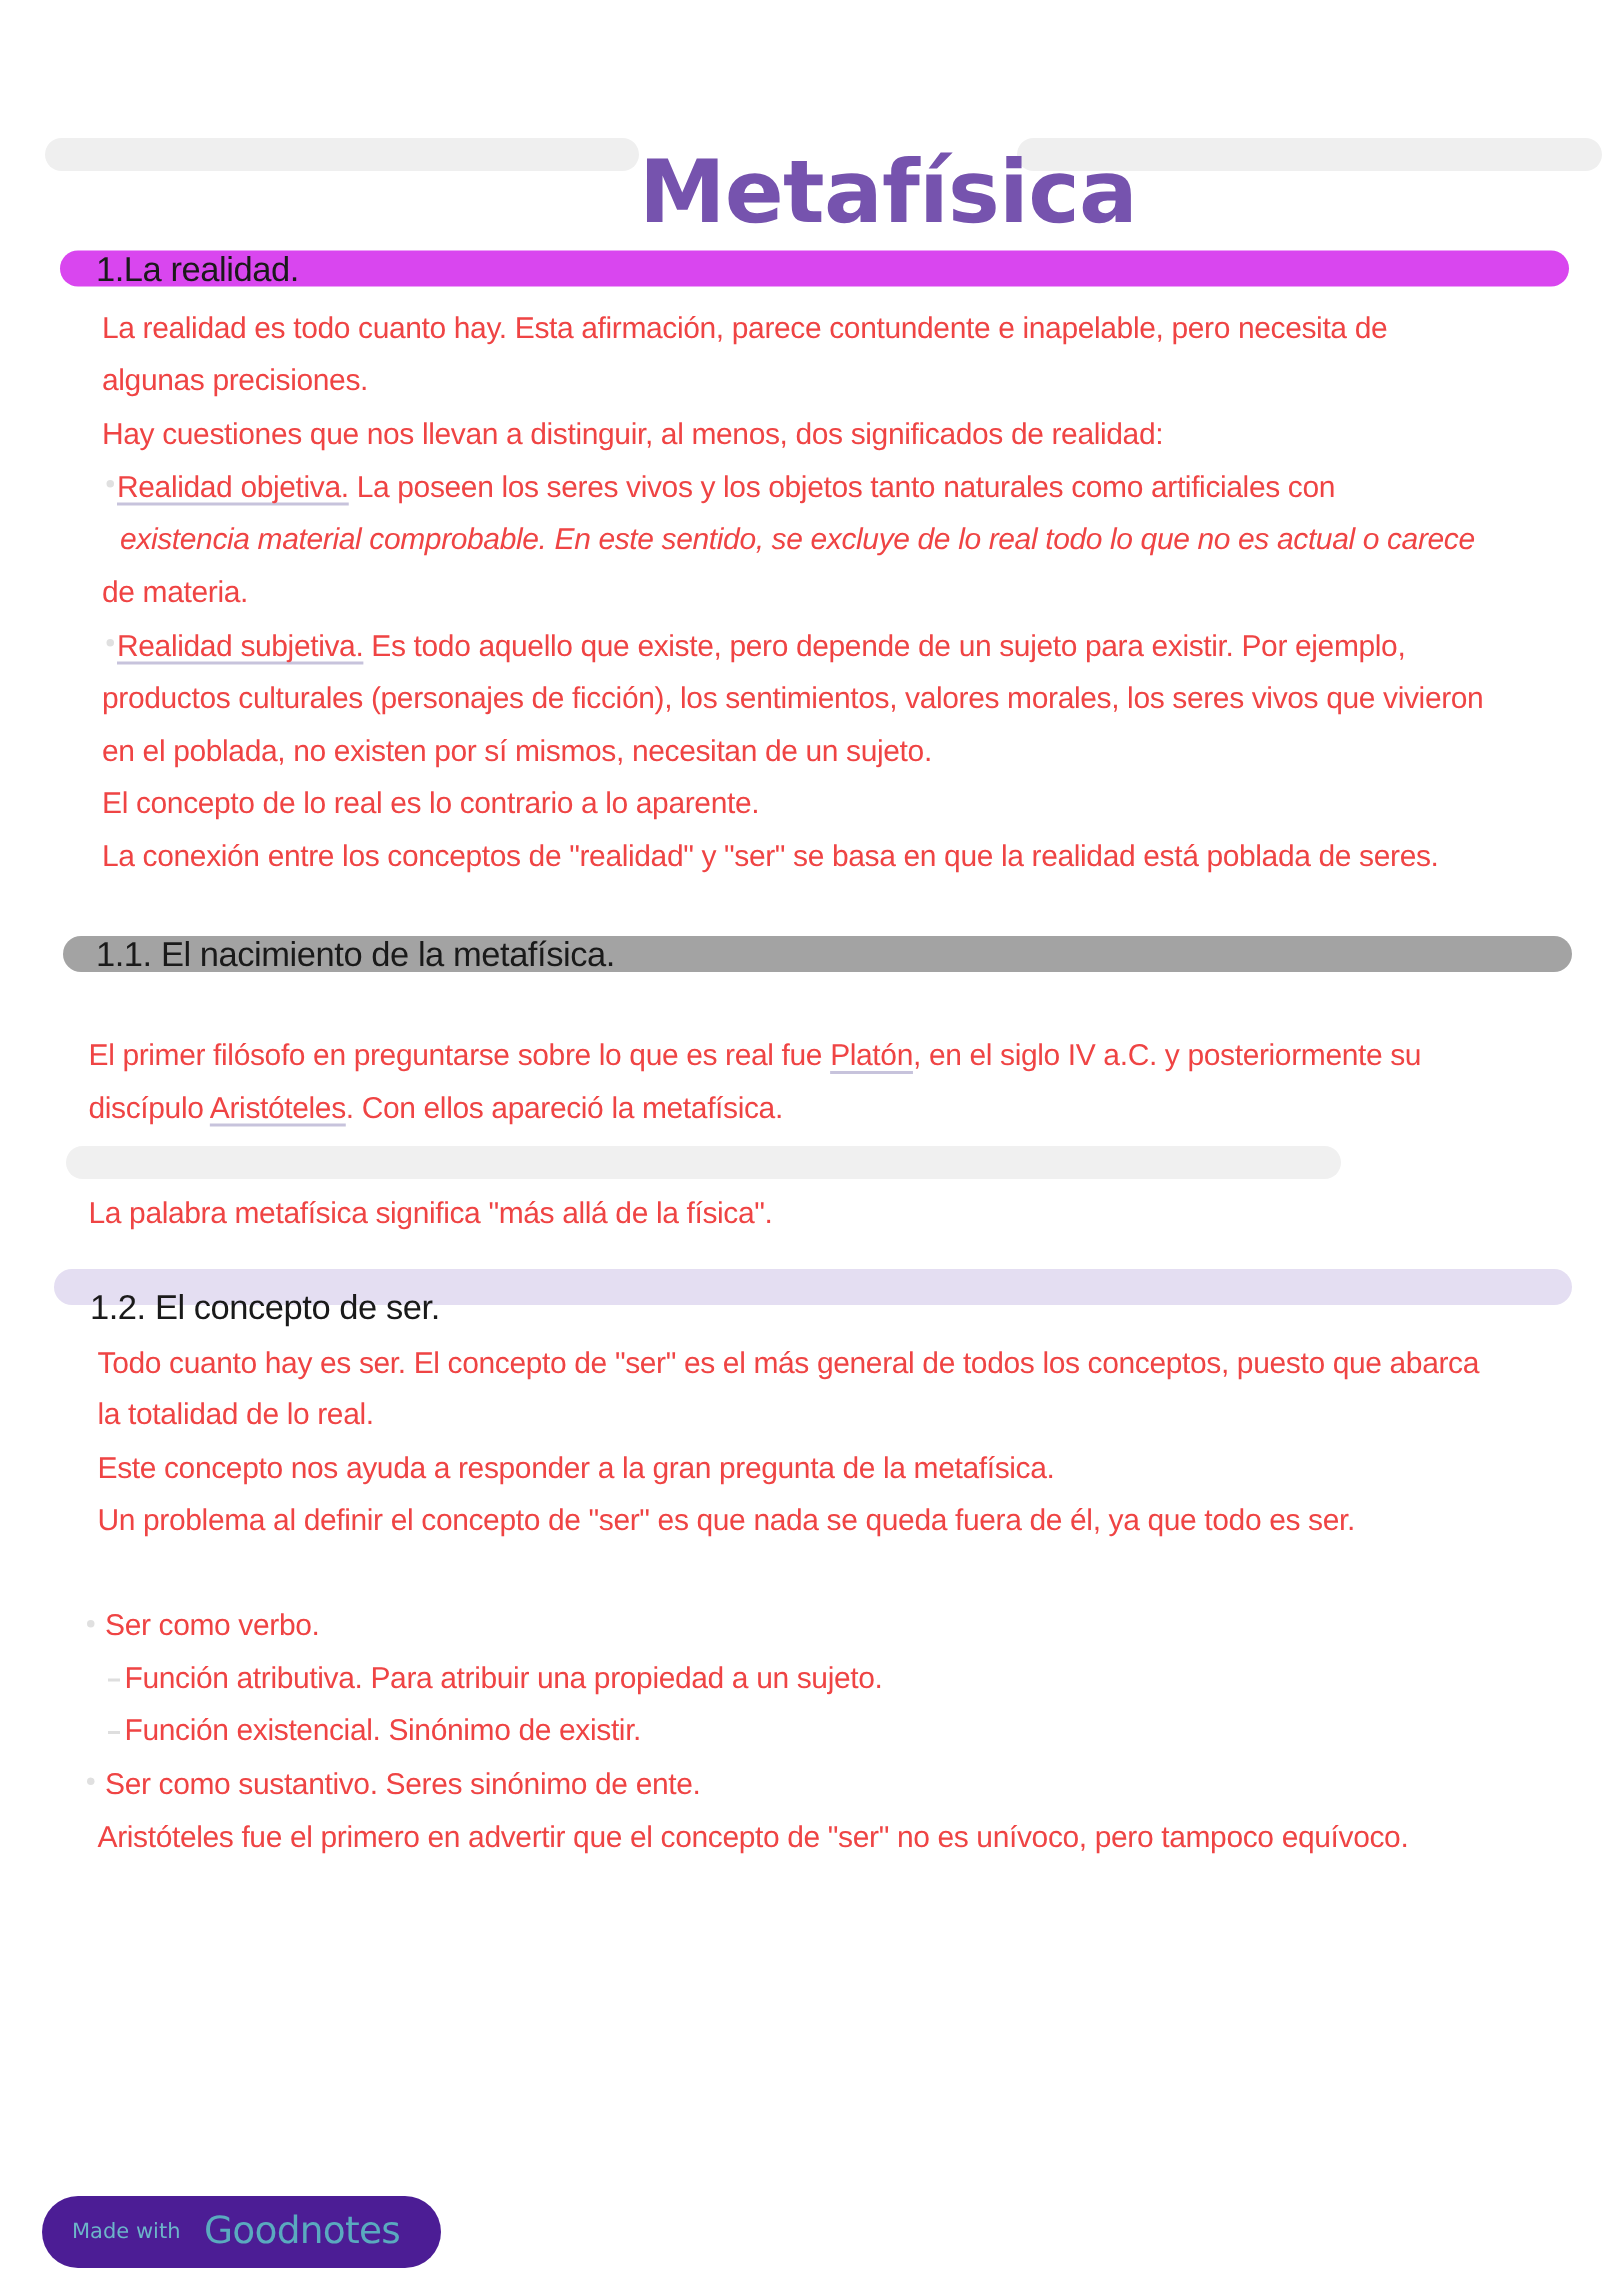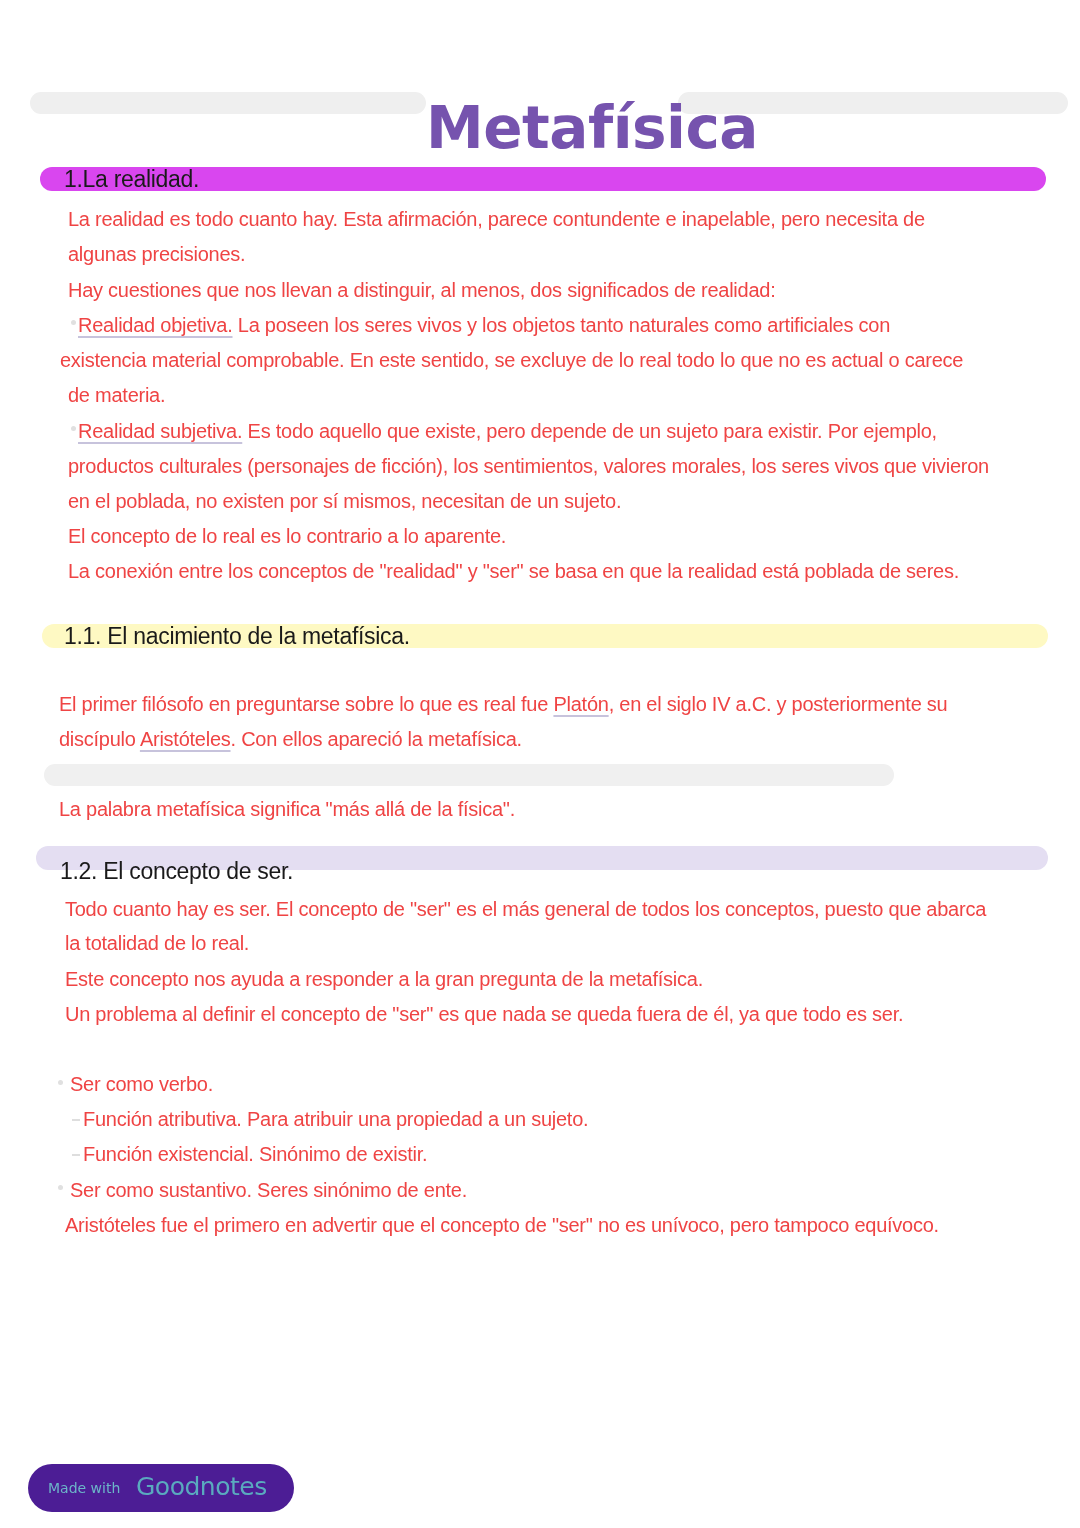--- a/index.html
+++ b/index.html
@@ -53,21 +53,21 @@
       top: -3px;
       font-family: "Liberation Sans", sans-serif;
       font-size: 23px;
       line-height: 30px;
       color: #1a1a1a;
       white-space: nowrap;
       letter-spacing: -0.3px;
     }
     .sh1 { left: 40px; top: 167px; width: 1006px; background: #d946ef; }
     .sh1 .label { left: 24px; }
-    .sh2 { left: 42px; top: 624px; width: 1006px; background: #fef9c3; }
+    .sh2 { left: 42px; top: 624px; width: 1006px; background: #a3a3a3; }
     .sh2 .label { left: 22px; }
     .sh3 { left: 36px; top: 846px; width: 1012px; background: #e4def2; }
     .sh3 .label { left: 24px; margin-top: 13px; }
 
     
     .line {
       position: absolute;
       font-family: "Liberation Sans", sans-serif;
       font-size: 20px;
       line-height: 26px;
@@ -148,21 +148,21 @@
   </div>
 
   <div class="line" style="left:68px; top:206px;">La realidad es todo cuanto hay. Esta afirmación, parece contundente e inapelable, pero necesita de</div>
   <div class="line" style="left:68px; top:241px;">algunas precisiones.</div>
   <div class="line" style="left:68px; top:277px;">Hay cuestiones que nos llevan a distinguir, al menos, dos significados de realidad:</div>
 
   <span class="dot" style="left:71px; top:320px;"></span>
   <div class="line" style="left:78px; top:312px;">
     <span class="ul">Realidad objetiva.</span><span> La poseen los seres vivos y los objetos tanto naturales como artificiales con</span>
   </div>
-  <div class="line" style="left:60px; top:347px;">existencia material comprobable. En este sentido, se excluye de lo real todo lo que no es actual o carece</div>
+  <div class="line" style="left:80px; top:347px;font-style:italic;">existencia material comprobable. En este sentido, se excluye de lo real todo lo que no es actual o carece</div>
   <div class="line" style="left:68px; top:382px;">de materia.</div>
 
   <span class="dot" style="left:71px; top:426px;"></span>
   <div class="line" style="left:78px; top:418px;">
     <span class="ul">Realidad subjetiva.</span><span> Es todo aquello que existe, pero depende de un sujeto para existir. Por ejemplo,</span>
   </div>
   <div class="line" style="left:68px; top:453px;">productos culturales (personajes de ficción), los sentimientos, valores morales, los seres vivos que vivieron</div>
   <div class="line" style="left:68px; top:488px;">en el poblada, no existen por sí mismos, necesitan de un sujeto.</div>
   <div class="line" style="left:68px; top:523px;">El concepto de lo real es lo contrario a lo aparente.</div>
   <div class="line" style="left:68px; top:558px;">La conexión entre los conceptos de "realidad" y "ser" se basa en que la realidad está poblada de seres.</div>

